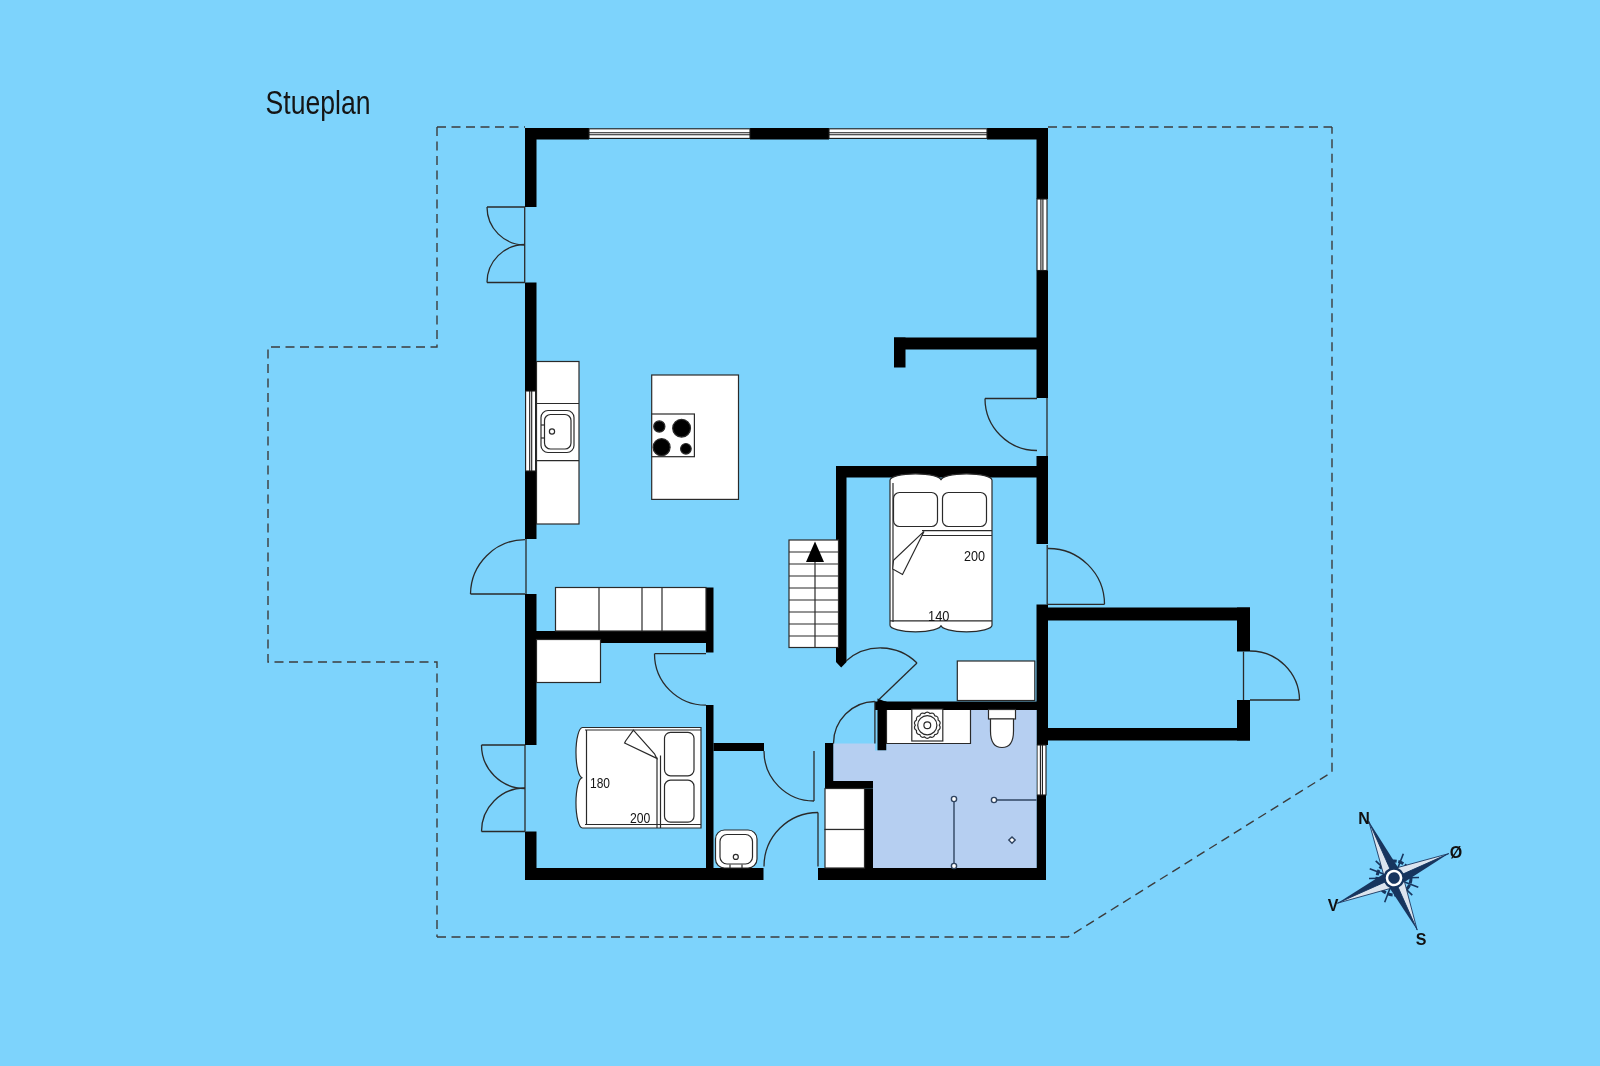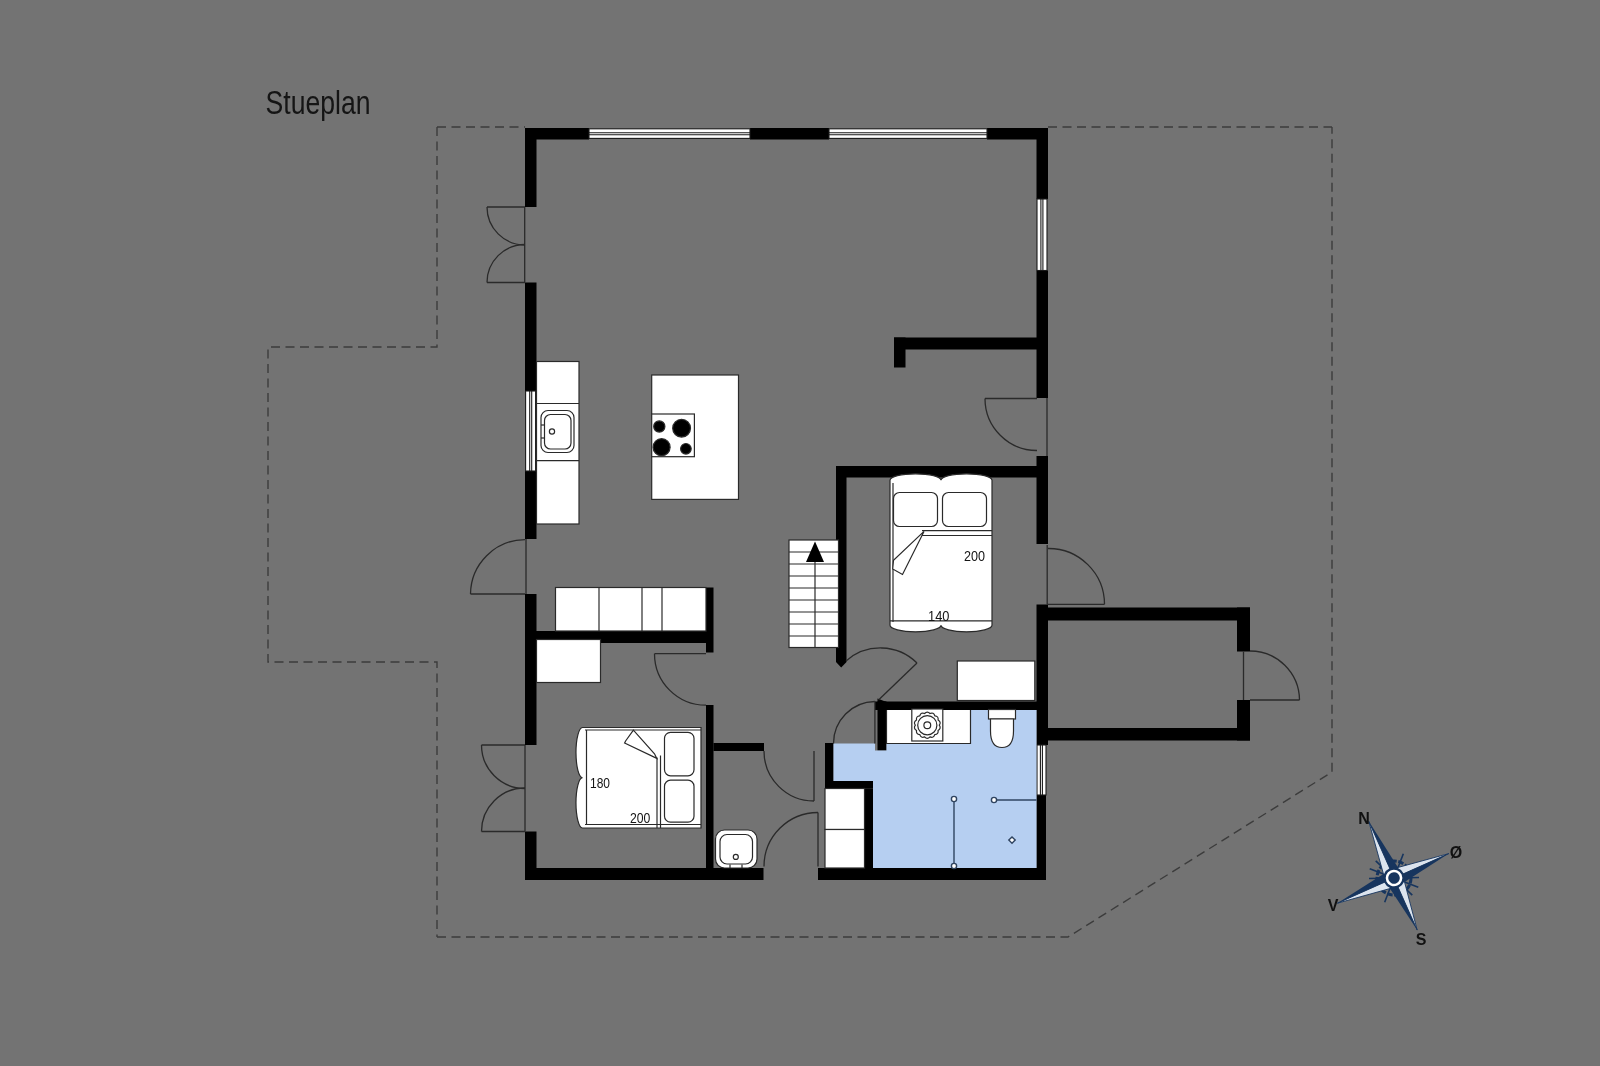--- a/index.html
+++ b/index.html
@@ -1,17 +1,17 @@
 <!DOCTYPE html>
 <html><head>
 <meta charset="utf-8">
 <style>
   html,body{margin:0;padding:0;background:#ffffff;}
   body{font-family:"Liberation Sans", sans-serif;}
-  #page{position:relative;width:1600px;height:1066px;background:#737373;overflow:hidden;}
+  #page{position:relative;width:1600px;height:1066px;background:#7dd3fc;overflow:hidden;}
   svg{position:absolute;left:0;top:0;}
   .lbl{font-family:"Liberation Sans", sans-serif;}
 </style>
 </head>
 <body>
 <div id="page">
 <svg width="1600" height="1066" viewBox="0 0 1600 1066">
 
 <text x="265.5" y="113.5" font-size="33" textLength="105" lengthAdjust="spacingAndGlyphs" fill="#151515" class="lbl">Stueplan</text>
 

